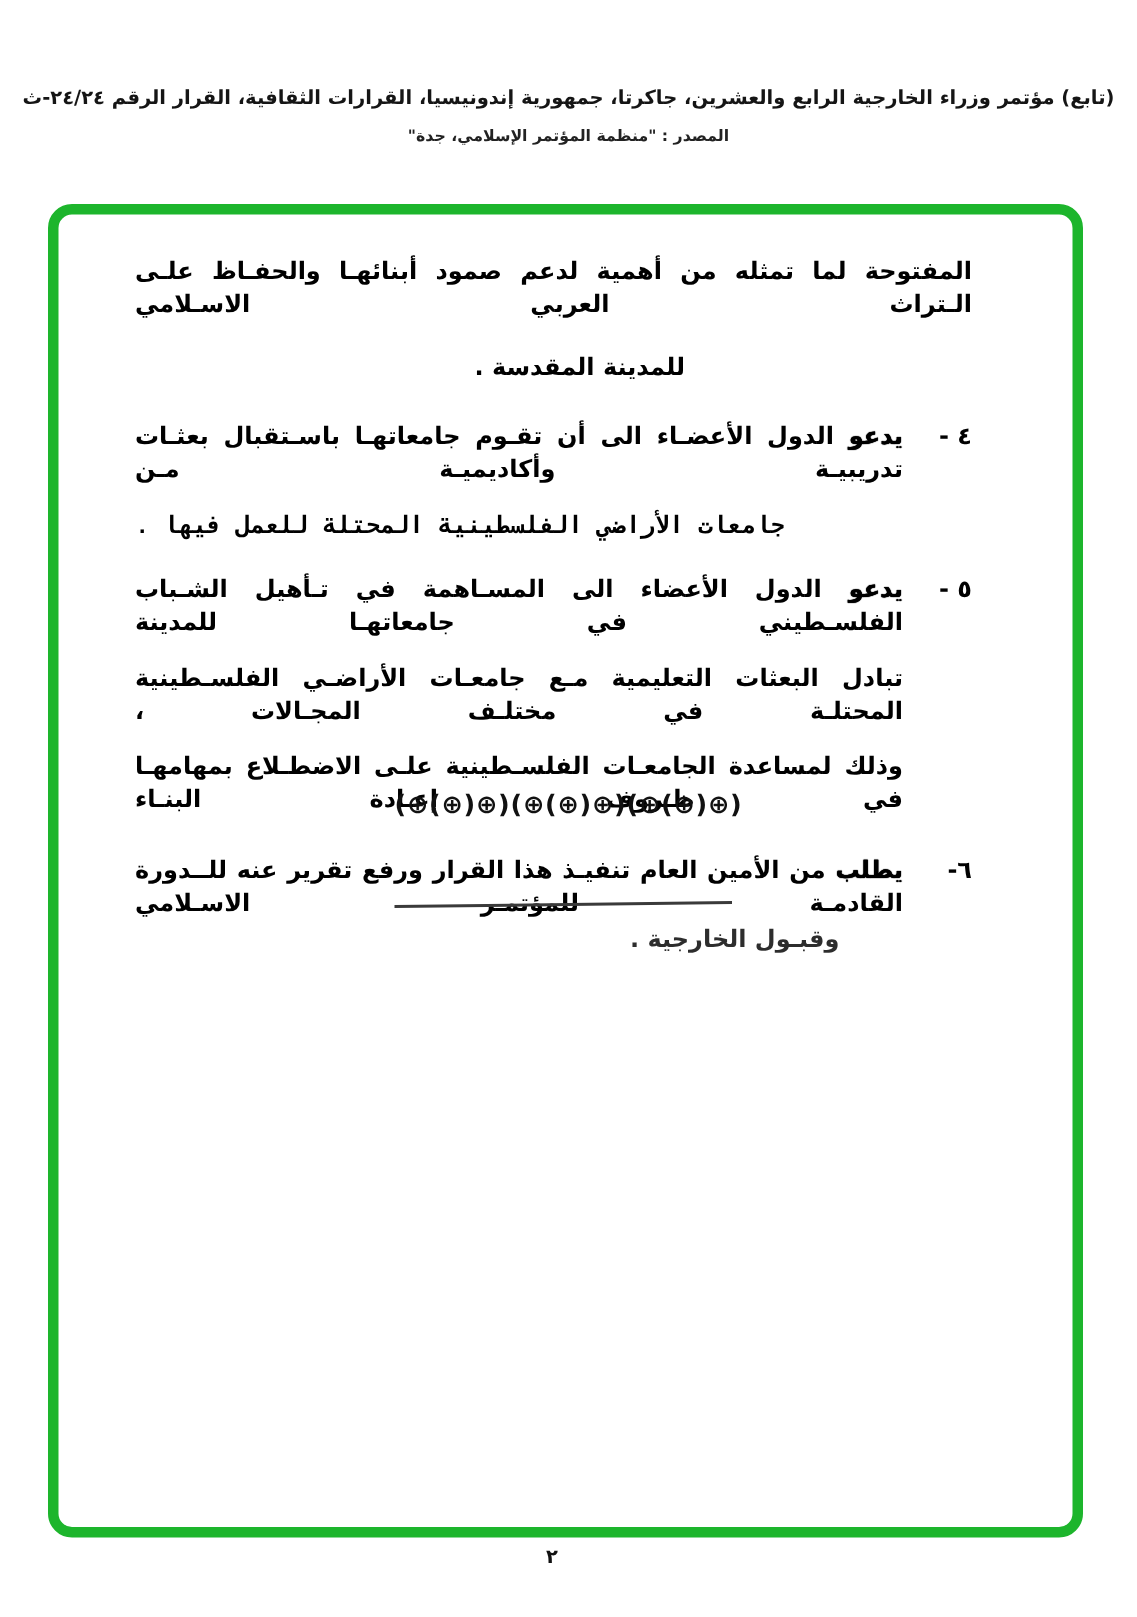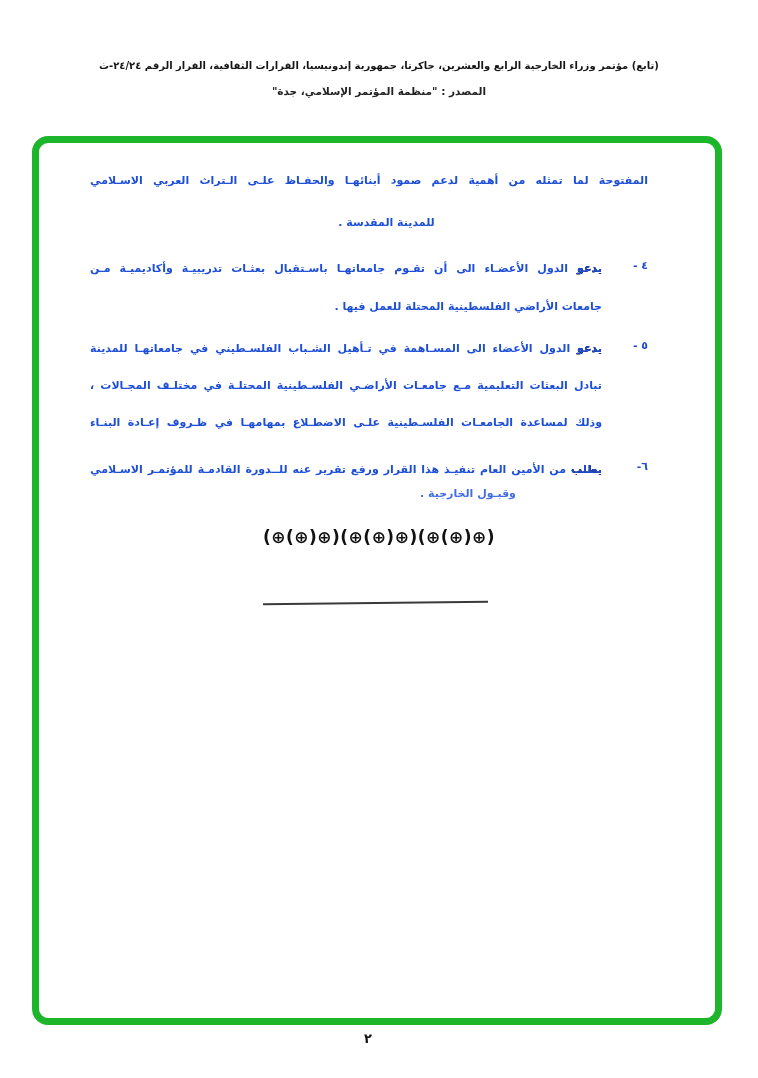--- a/index.html
+++ b/index.html
@@ -4,40 +4,40 @@
 <style>
   html,body{margin:0;padding:0;}
   body{
     width:758px;height:1078px;position:relative;background:#ffffff;
     font-family:"DejaVu Sans",sans-serif;color:#111;overflow:hidden;
   }
   .page{position:absolute;inset:0;direction:rtl;}
   
   .hdr{position:absolute;top:56px;left:0;right:0;text-align:center;}
   .hdr-l1{
-    font-size:10px;font-weight:bold;color:#151515;
+    font-size:13px;font-weight:bold;color:#151515;
     letter-spacing:0;line-height:20px;padding:0 12px;
   }
   .hdr-l2{
     font-size:10.5px;font-weight:bold;color:#222;margin-top:9px;
   }
   
   .frame{
     position:absolute;left:32px;top:136px;width:690px;height:889px;
     box-sizing:border-box;border:7px solid #1db52c;border-radius:16px;
     background:transparent;
   }
   
   .content{
     position:absolute;top:170px;left:90px;width:558px;direction:rtl;
-    font-size:11px;font-weight:bold;color:#1d4ed8;
+    font-size:16px;font-weight:bold;color:#000000;
   }
   .line{line-height:22px;}
   .just{text-align:justify;text-align-last:justify;}
-  .cen{text-align:right;}
+  .cen{text-align:left;font-family:Liberation Mono, monospace;}
   .rgt{text-align:right;}
   .intro-l1{margin-bottom:20px;}
   .intro-l2{padding-right:0;padding-left:35px;text-align:center;direction:rtl;}
   .intro-l2-inner{display:inline-block;}
   .intro{margin-bottom:24px;}
   .item{display:flex;direction:rtl;}
   .item .num{flex:0 0 46px;text-align:right;padding-top:1px;}
   .item .txt{flex:1 1 auto;min-width:0;}
   .kw{text-shadow:0 0 .6px #000,0 0 .6px #000;}
   .m16{margin-bottom:16px;}

